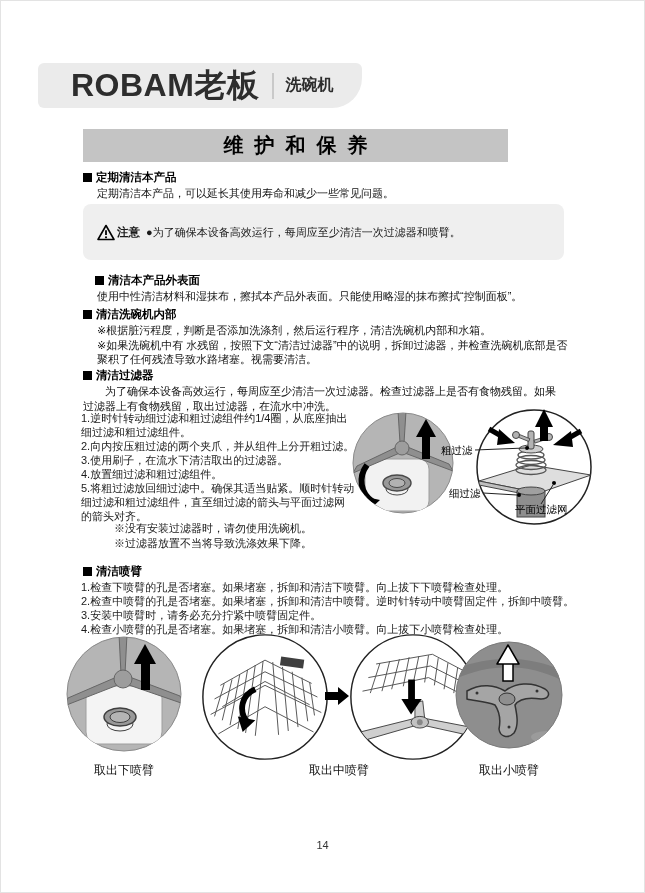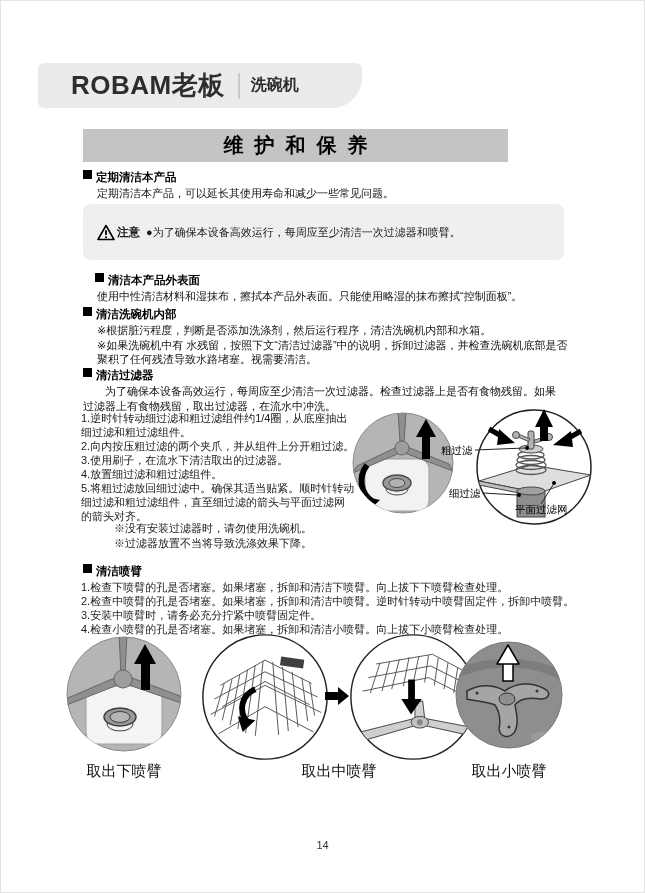--- a/index.html
+++ b/index.html
@@ -9,48 +9,48 @@
     overflow:hidden;
   }
   .page{position:absolute;inset:0;border:1px solid #e3e3e3;box-sizing:border-box;background:#fff;}
   .abs{position:absolute;}
 
   
   .banner{
     left:37px;top:62px;width:324px;height:45px;background:#ebebeb;
     border-radius:6px 6px 30px 6px;display:flex;align-items:center;padding-left:33px;box-sizing:border-box;
   }
-  .brand{font-weight:bold;font-size:26px;color:#2d2d2d;letter-spacing:0.5px;}
+  .brand{font-weight:bold;font-size:32px;color:#2d2d2d;letter-spacing:0.5px;}
   .brand-divider{width:2px;height:26px;background:#c9c9c9;margin:0 11px 0 13px;}
   .product{font-size:16px;color:#2d2d2d;font-weight:600;}
 
   
   .title-bar{
     left:82px;top:128px;width:425px;height:33px;background:#c4c4c4;
     display:flex;align-items:center;justify-content:center;
     font-size:20px;font-weight:bold;color:#000;letter-spacing:11px;text-indent:11px;
   }
 
-  .heading{display:flex;align-items:flex-start;font-size:11.5px;font-weight:bold;color:#000;}
+  .heading{display:flex;align-items:center;font-size:11.5px;font-weight:bold;color:#000;}
   .sq{width:9px;height:9px;background:#000;display:inline-block;margin-right:4px;flex:0 0 auto;}
   .body-text{font-size:11px;line-height:14.5px;color:#111;}
 
   
   .notice{
     left:82px;top:203px;width:481px;height:56px;background:#efefef;border-radius:8px;
     display:flex;align-items:center;padding:4px 10px 4px 14px;box-sizing:border-box;
   }
   .notice-label{display:flex;align-items:center;gap:2px;font-size:11.5px;font-weight:bold;flex:0 0 auto;margin-right:6px;}
   .notice-items{font-size:11px;line-height:14.5px;}
 
   .steps div{font-size:11px;line-height:14px;}
   .notes div{font-size:11px;line-height:14.5px;}
 
   .fig-label{font-size:10.5px;color:#000;white-space:nowrap;position:absolute;z-index:3;}
-  .caption{font-size:15px;color:#111;text-align:center;position:absolute;}
+  .caption{font-size:12px;color:#111;text-align:center;position:absolute;}
 
   .page-num{left:0;top:838px;width:100%;text-align:center;font-size:11px;color:#333;}
 </style>
 </head>
 <body>
 
 <div class="page">
 
   <div class="abs banner">
     <span class="brand">ROBAM老板</span>

